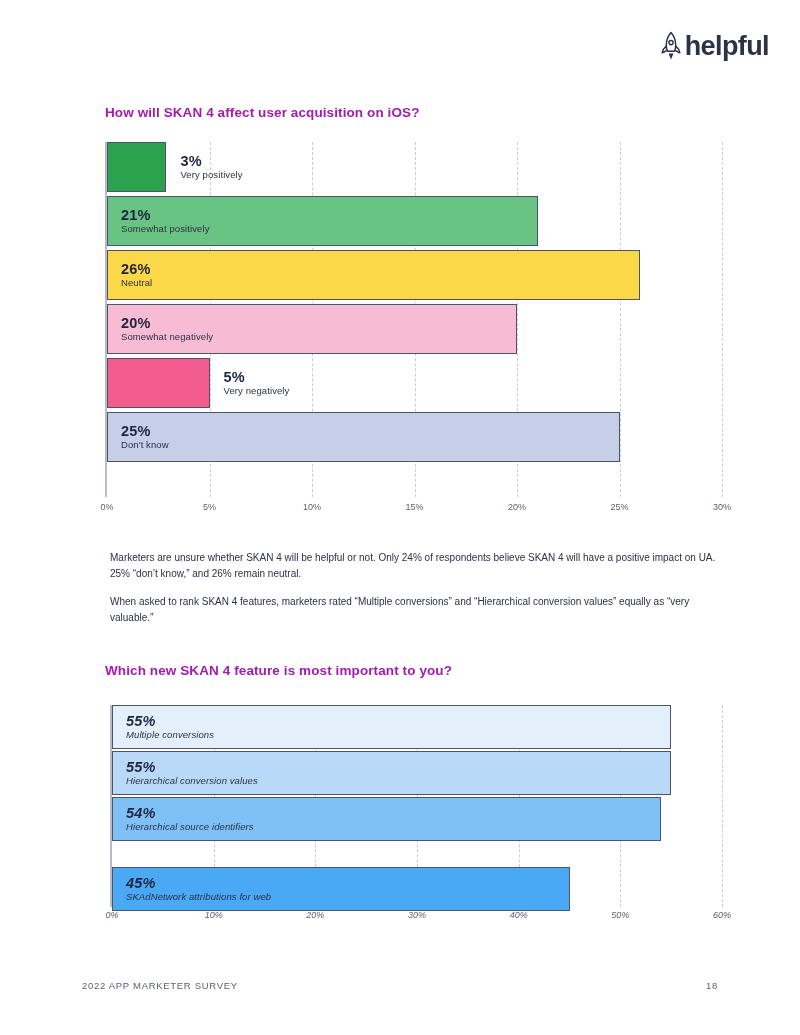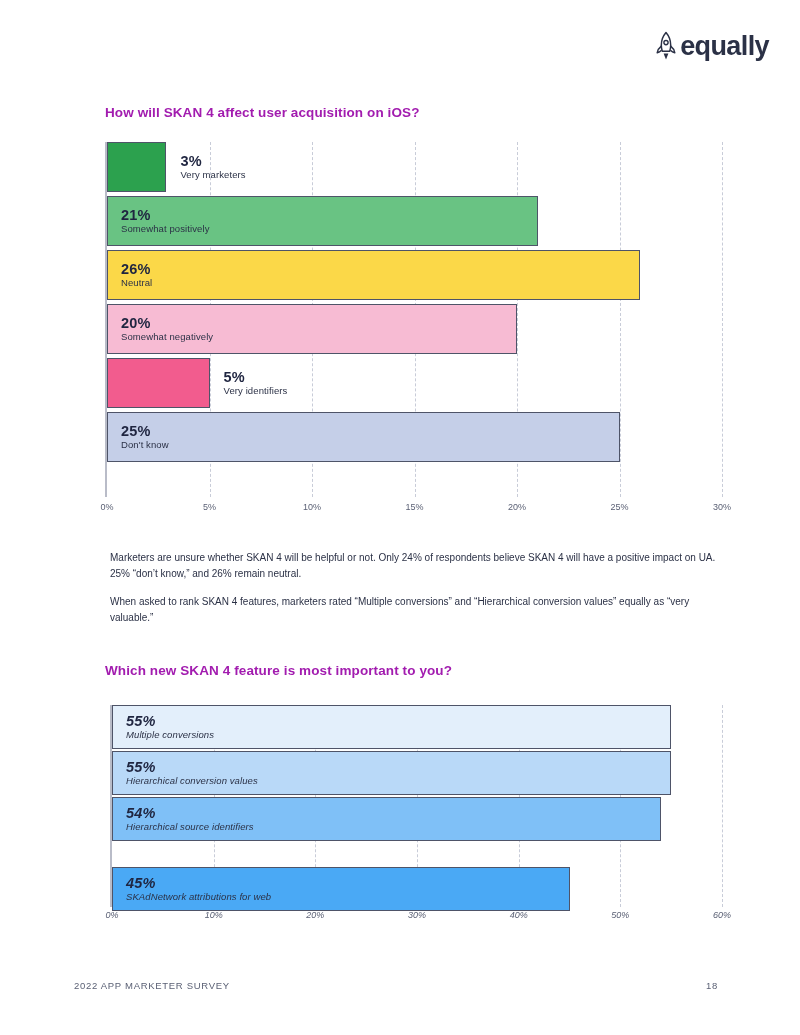--- a/index.html
+++ b/index.html
@@ -53,59 +53,59 @@
 
   
   .para{
     position:absolute;left:110px;width:612px;
     font-size:10px;line-height:1.55;color:#2b3146;
   }
   #para1{top:550px;}
   #para2{top:594px;}
 
   
-  .footer{position:absolute;left:74px;right:82px;top:980px;display:flex;justify-content:space-between;}
+  .footer{position:absolute;left:82px;right:82px;top:980px;display:flex;justify-content:space-between;}
   .footer span{font-size:9.5px;letter-spacing:.7px;color:#5b6175;}
 </style>
 </head>
 <body>
 
 <div class="page">
 
   <div class="logo">
     <span>
       <svg width="22" height="30" viewBox="0 0 22 30" fill="none">
         <path d="M11 1.6c3.1 3.6 4.7 8 4.7 12.6 0 2.2-.35 4.2-1 6H7.3c-.65-1.8-1-3.8-1-6C6.3 9.6 7.9 5.2 11 1.6z" stroke="#2b3146" stroke-width="1.5" stroke-linejoin="round"></path>
         <circle cx="11" cy="11.6" r="2.1" stroke="#2b3146" stroke-width="1.4"></circle>
         <path d="M6.3 15.2C4 17 2.6 19.2 2.2 21.8c1.6-.5 3.1-1.4 4.4-2.6" stroke="#2b3146" stroke-width="1.5" stroke-linejoin="round"></path>
         <path d="M15.7 15.2c2.3 1.8 3.7 4 4.1 6.6-1.6-.5-3.1-1.4-4.4-2.6" stroke="#2b3146" stroke-width="1.5" stroke-linejoin="round"></path>
         <path d="M8.6 22.6h4.8L11 28.4 8.6 22.6z" fill="#2b3146"></path>
       </svg>
     </span>
-    <span class="logo-word">equally</span>
+    <span class="logo-word">helpful</span>
   </div>
 
   <div class="chart-title" id="title1">How will SKAN 4 affect user acquisition on iOS?</div>
   <div class="chart" id="chart1">
     <div class="plot">
       <div class="yaxis"></div>
       <div class="gridlines">
           <div class="grid" style="left: 104.5px;"></div>
           <div class="grid" style="left: 207px;"></div>
           <div class="grid" style="left: 309.5px;"></div>
           <div class="grid" style="left: 412px;"></div>
           <div class="grid" style="left: 514.5px;"></div>
           <div class="grid" style="left: 617px;"></div>
         </div>
       <div class="bars">
           <div class="bar-row" style="height: 54px;">
             <div class="bar" style="width: 59.45px; height: 50px; background: rgb(44, 161, 78);"></div>
             <div class="bar-label" style="left: 59.45px; top: 25px;">
               <div class="bar-val">3%</div>
-              <div class="bar-cat">Very marketers</div>
+              <div class="bar-cat">Very positively</div>
             </div>
           </div>
           <div class="bar-row" style="height: 54px;">
             <div class="bar" style="width: 430.5px; height: 50px; background: rgb(105, 195, 131);"></div>
             <div class="bar-label" style="left: 0px; top: 25px;">
               <div class="bar-val">21%</div>
               <div class="bar-cat">Somewhat positively</div>
             </div>
           </div>
           <div class="bar-row" style="height: 54px;">
@@ -119,21 +119,21 @@
             <div class="bar" style="width: 410px; height: 50px; background: rgb(247, 187, 211);"></div>
             <div class="bar-label" style="left: 0px; top: 25px;">
               <div class="bar-val">20%</div>
               <div class="bar-cat">Somewhat negatively</div>
             </div>
           </div>
           <div class="bar-row" style="height: 54px;">
             <div class="bar" style="width: 102.5px; height: 50px; background: rgb(242, 92, 142);"></div>
             <div class="bar-label" style="left: 102.5px; top: 25px;">
               <div class="bar-val">5%</div>
-              <div class="bar-cat">Very identifiers</div>
+              <div class="bar-cat">Very negatively</div>
             </div>
           </div>
           <div class="bar-row" style="height: 54px;">
             <div class="bar" style="width: 512.5px; height: 50px; background: rgb(197, 207, 232);"></div>
             <div class="bar-label" style="left: 0px; top: 25px;">
               <div class="bar-val">25%</div>
               <div class="bar-cat">Don't know</div>
             </div>
           </div>
         </div>

